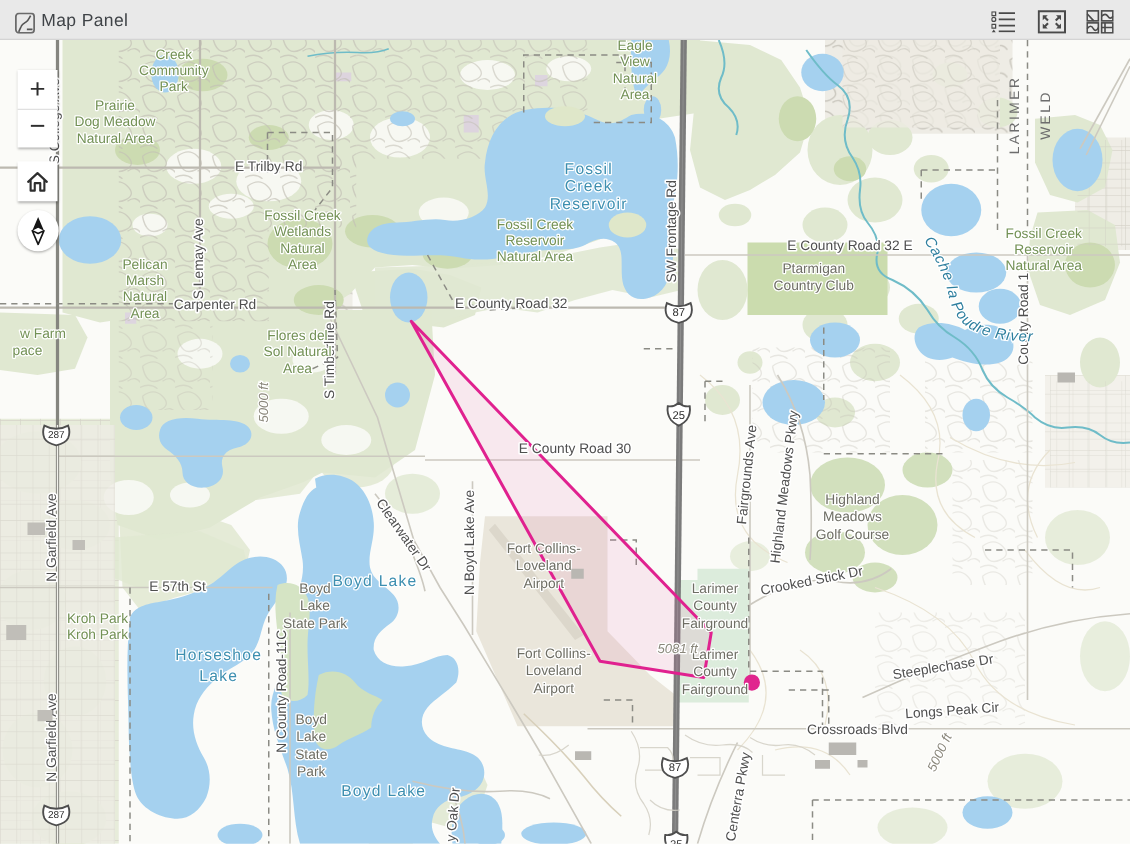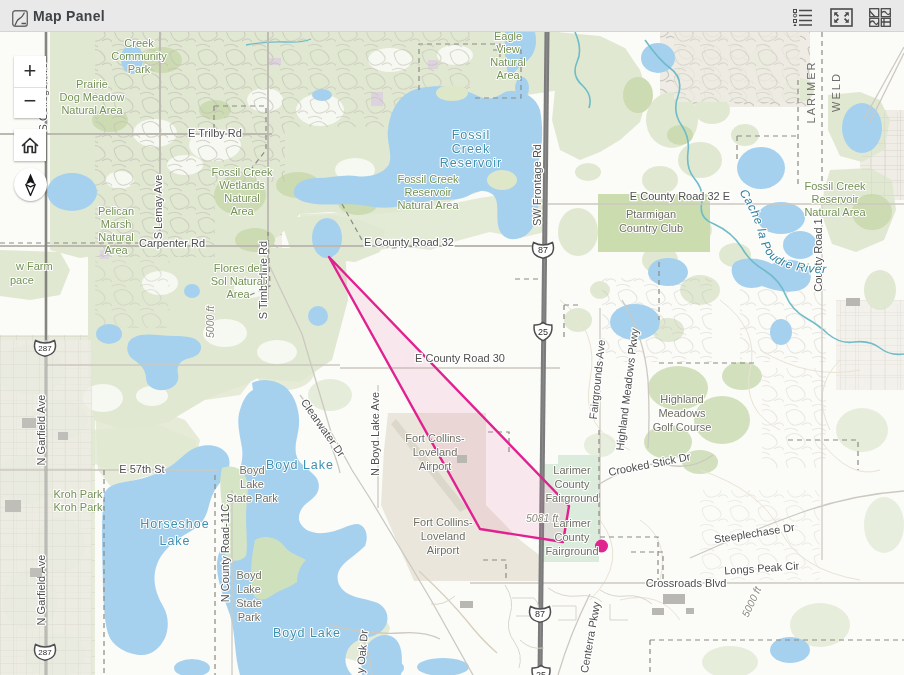--- a/index.html
+++ b/index.html
@@ -1,17 +1,17 @@
 <!DOCTYPE html>
 <html><head>
 <meta charset="utf-8">
 <style>
   html,body{margin:0;padding:0;width:904px;height:675px;overflow:hidden;}
   body{font-family:"Liberation Sans",sans-serif;background:#fff;}
-  #header{position:absolute;left:0;top:0;width:904px;height:32px;background:#e9e9e9;border-bottom:1px solid #d4d4d4;box-sizing:border-box;font-weight:bold;}
+  #header{position:absolute;left:0;top:0;width:904px;height:32px;background:#e9e9e9;border-bottom:1px solid #d4d4d4;box-sizing:border-box;}
   #title{position:absolute;left:33px;top:8px;font-size:14px;color:#3f4347;letter-spacing:0.3px;}
   #map{position:absolute;left:0;top:32px;width:904px;height:643px;background:#fcfcfa;}
   .ctl{position:absolute;background:#fff;box-shadow:0 1px 2px rgba(0,0,0,.3);}
 </style>
 </head>
 <body>
 <div id="map">
 <svg width="904" height="643" viewBox="0 32 904 643" xmlns="http://www.w3.org/2000/svg">
 <defs>
   <pattern id="grid" width="15" height="15" patternUnits="userSpaceOnUse">

